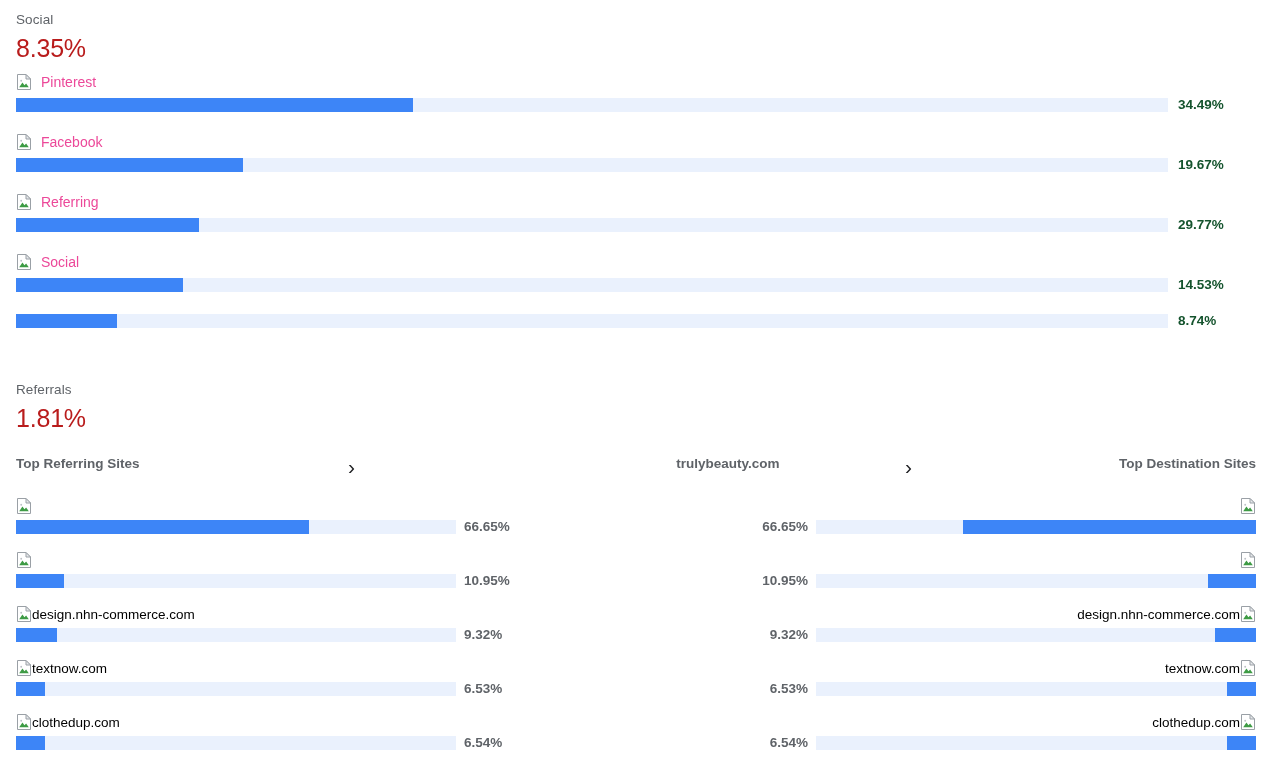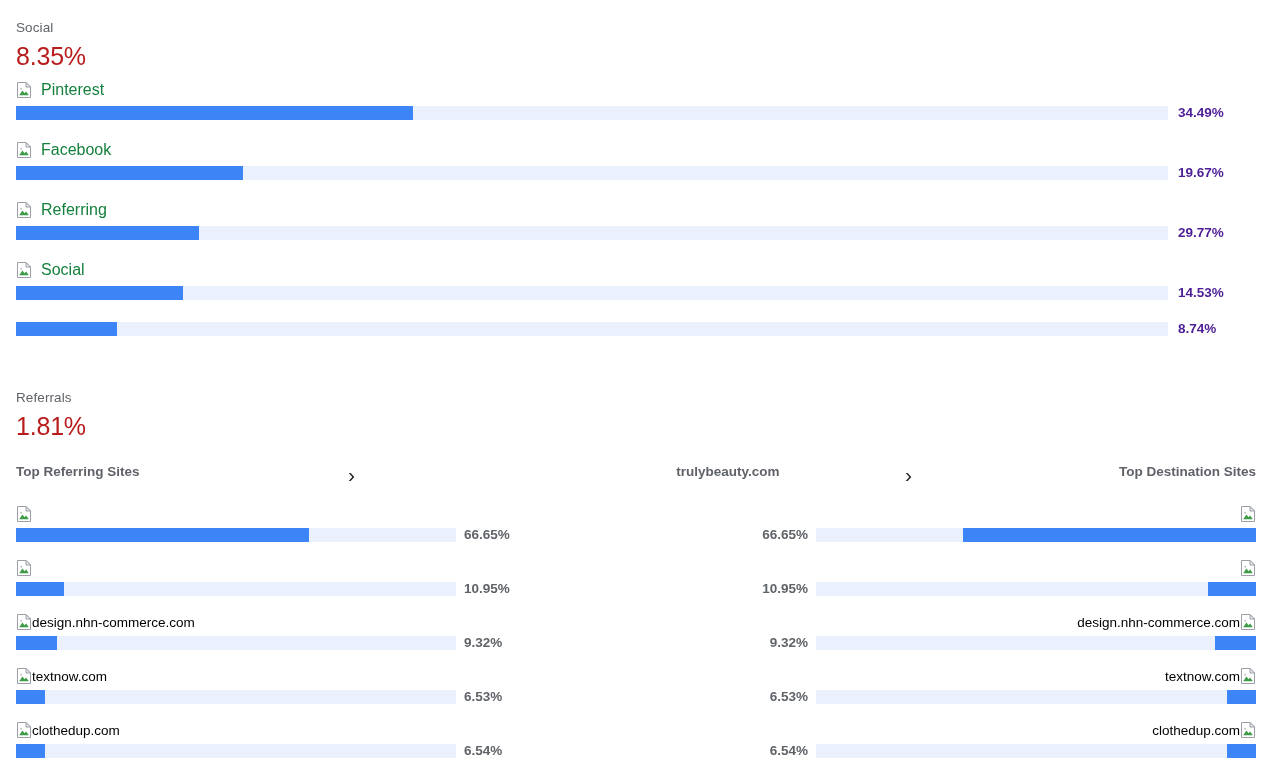--- a/index.html
+++ b/index.html
@@ -10,21 +10,21 @@
     width: 1272px;
     height: 760px;
     overflow: hidden;
   }
   body {
     font-family: "Liberation Sans", sans-serif;
     color: #4a4a55;
     -webkit-font-smoothing: antialiased;
   }
 
-  .page { position: relative; width: 1272px; height: 760px; padding: 12px 16px; }
+  .page { position: relative; width: 1272px; height: 760px; padding: 4px 16px; }
 
   
   .section-title {
     font-size: 13.5px;
     color: #5f6368;
     letter-spacing: 0.1px;
     padding-top: 8px;
   }
   .section-value {
     font-size: 25px;
@@ -45,22 +45,22 @@
   }
   .broken-img svg { display: block; }
 
   
   .social-list { margin-top: 10px; }
   .social-row { margin-bottom: 21px; }
   .social-row:last-child { margin-bottom: 0; }
   .social-label {
     display: flex;
     align-items: center;
-    font-size: 16px;
-    color: #15803d;
+    font-size: 14px;
+    color: #ec4899;
     height: 18px;
     margin-bottom: 6px;
     text-align: right;
   }
   .social-label .name { margin-left: 9px; }
 
   .bar-line { display: flex; align-items: center; }
   .track {
     height: 14px;
     background: #eaf1fd;
@@ -68,21 +68,21 @@
     overflow: hidden;
   }
   .fill {
     height: 100%;
     background: #3d85f7;
   }
   .social-line .track { width: 1152px; }
   .pct {
     font-size: 13.5px;
     font-weight: bold;
-    color: #4c1d95;
+    color: #14532d;
     margin-left: 10px;
     white-space: nowrap;
   }
 
   
   .referrals { margin-top: 46px; }
 
   .ref-header {
     display: flex;
     align-items: flex-start;

